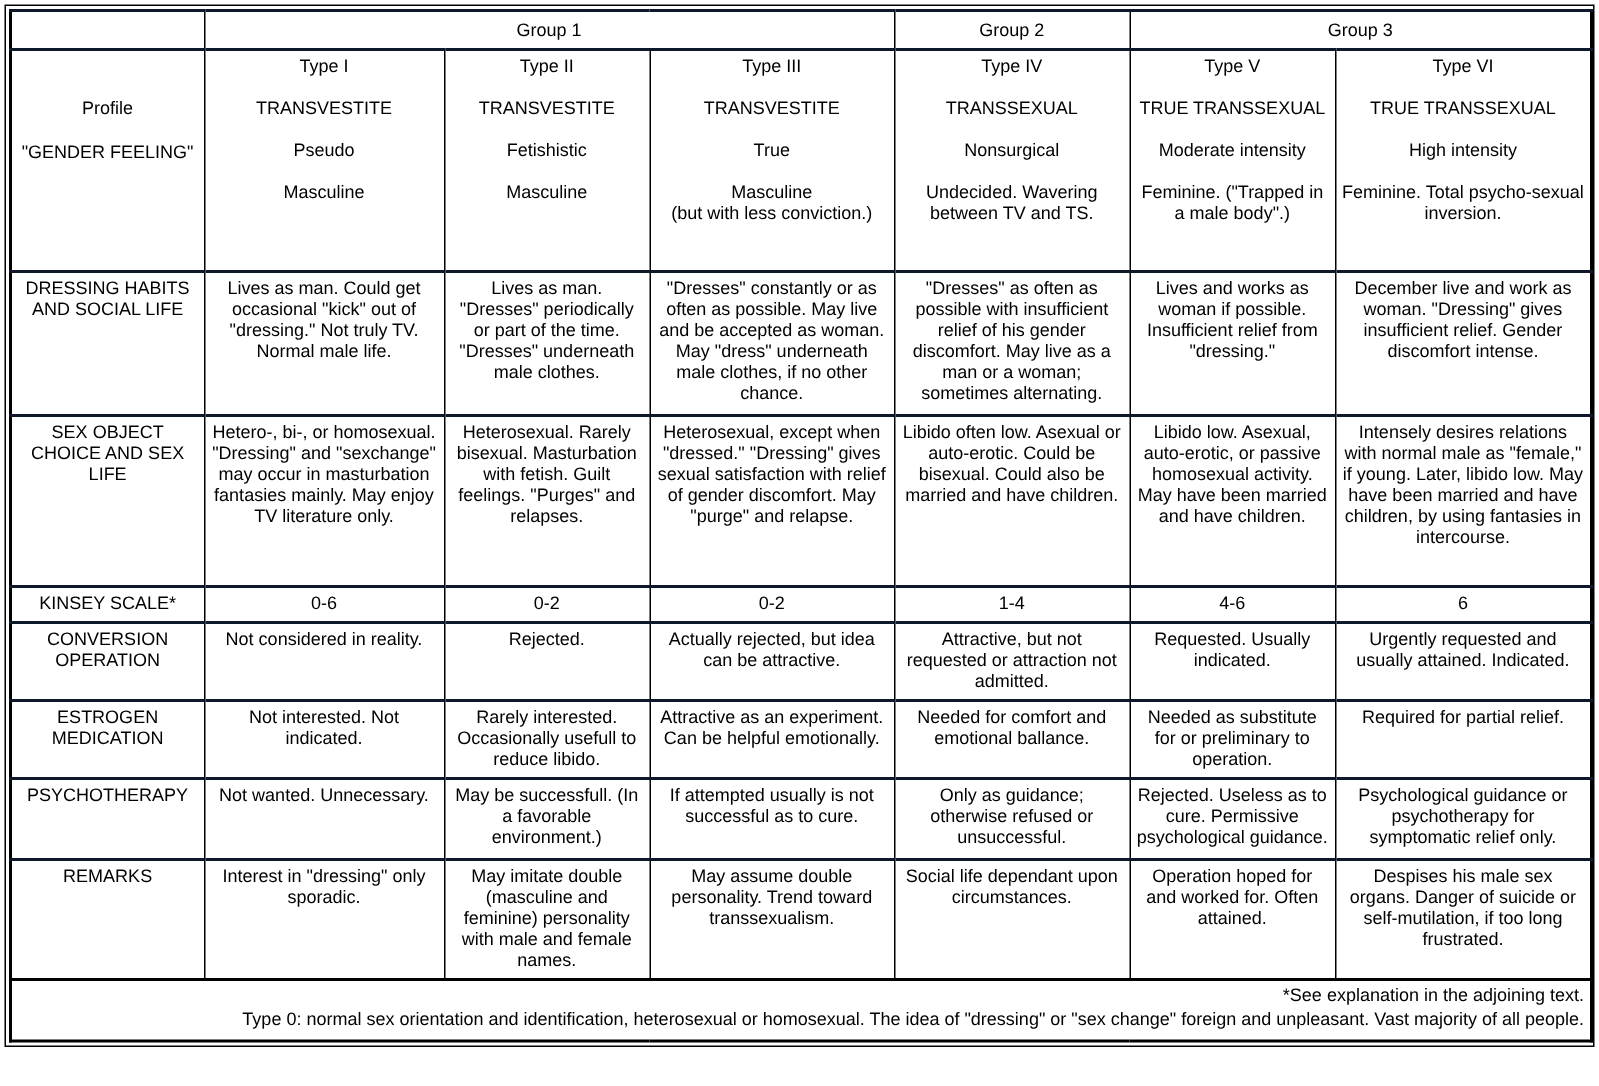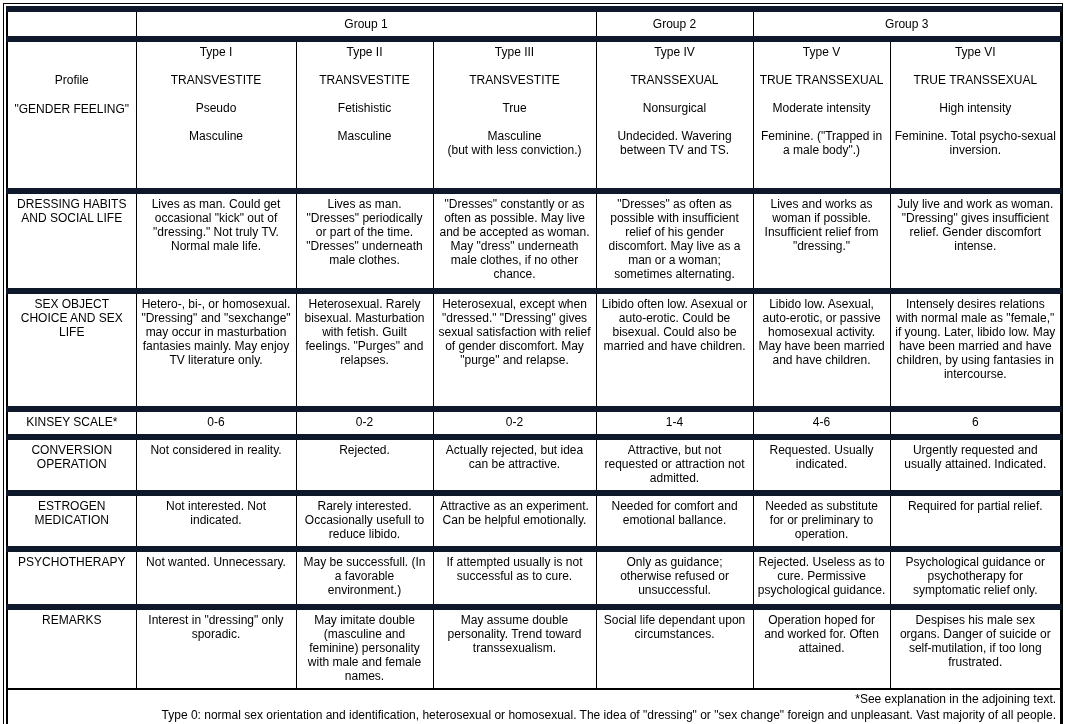--- a/index.html
+++ b/index.html
@@ -39,21 +39,21 @@
   .title-cell {
     padding: 4px 2px 5px 2px;
   }
   .title-line {
     font-weight: bold;
     font-style: italic;
     font-size: 13.5px;
     line-height: 1.4;
     text-align: center;
   }
-  tr.sep td { border-top: 6px solid #0f172a; }
+  tr.sep td { border-top: 2px solid #0f172a; }
 
   tr.group-row td { height: 20px; vertical-align: middle; padding: 2px; }
 
   tr.profile-row td { height: 112px; }
   .pl { white-space: pre-line; margin-bottom: 14px; }
   .pl:last-child { margin-bottom: 0; }
   .profile-label-cell { padding-top: 31px !important; }
   .profile-label-cell .pl { margin-bottom: 15px; }
 
   tr.dressing-row td      { height: 88px; }
@@ -144,21 +144,21 @@
         </td>
       </tr>
 
       <tr class="dressing-row sep">
         <td>DRESSING HABITS AND SOCIAL LIFE</td>
         <td>Lives as man. Could get occasional "kick" out of "dressing." Not truly TV. Normal male life.</td>
         <td>Lives as man. "Dresses" periodically or part of the time. "Dresses" underneath male clothes.</td>
         <td class="dbl">"Dresses" constantly or as often as possible. May live and be accepted as woman. May "dress" underneath male clothes, if no other chance.</td>
         <td class="thk">"Dresses" as often as possible with insufficient relief of his gender discomfort. May live as a man or a woman; sometimes alternating.</td>
         <td class="thk">Lives and works as woman if possible. Insufficient relief from "dressing."</td>
-        <td class="thk">July live and work as woman. "Dressing" gives insufficient relief. Gender discomfort intense.</td>
+        <td class="thk">December live and work as woman. "Dressing" gives insufficient relief. Gender discomfort intense.</td>
       </tr>
 
       <tr class="sexobject-row sep">
         <td>SEX OBJECT CHOICE AND SEX LIFE</td>
         <td>Hetero-, bi-, or homosexual. "Dressing" and "sexchange" may occur in masturbation fantasies mainly. May enjoy TV literature only.</td>
         <td>Heterosexual. Rarely bisexual. Masturbation with fetish. Guilt feelings. "Purges" and relapses.</td>
         <td class="dbl">Heterosexual, except when "dressed." "Dressing" gives sexual satisfaction with relief of gender discomfort. May "purge" and relapse.</td>
         <td class="thk">Libido often low. Asexual or auto-erotic. Could be bisexual. Could also be married and have children.</td>
         <td class="thk">Libido low. Asexual, auto-erotic, or passive homosexual activity. May have been married and have children.</td>
         <td class="thk">Intensely desires relations with normal male as "female," if young. Later, libido low. May have been married and have children, by using fantasies in intercourse.</td>

